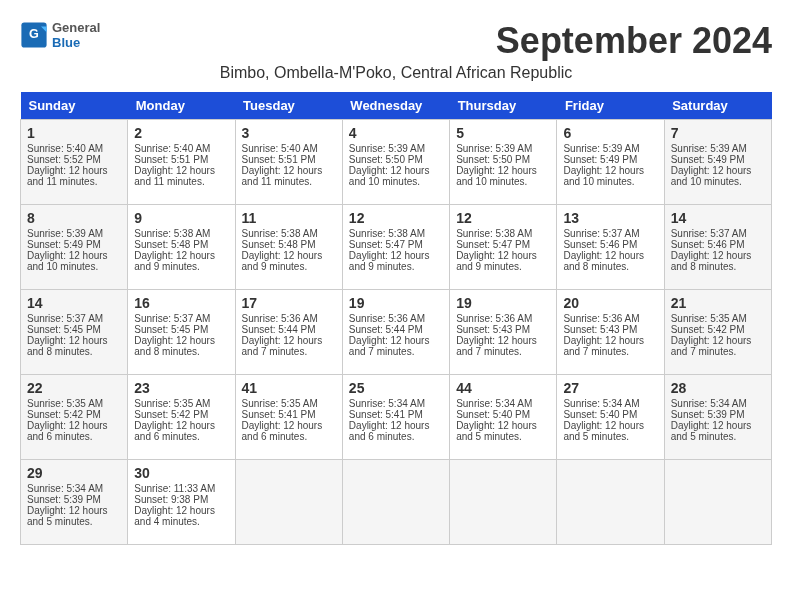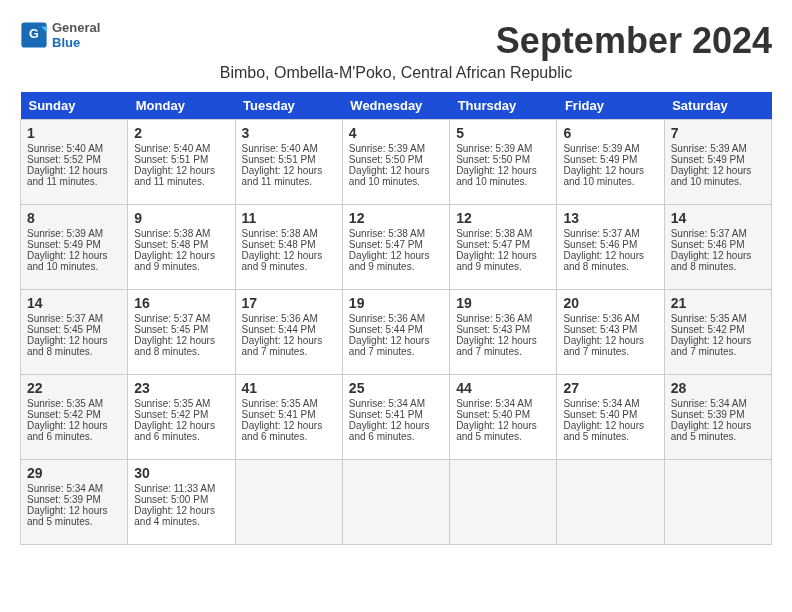--- a/index.html
+++ b/index.html
@@ -294,21 +294,21 @@
       <tr>
         <td>
         <span class="day-num">29</span>
         <span>Sunrise: 5:34 AM</span><br>
         <span>Sunset: 5:39 PM</span><br>
         <span>Daylight: 12 hours and 5 minutes.</span>
       </td>
         <td>
         <span class="day-num">30</span>
         <span>Sunrise: 11:33 AM</span><br>
-        <span>Sunset: 5:00 PM</span><br>
+        <span>Sunset: 9:38 PM</span><br>
         <span>Daylight: 12 hours and 4 minutes.</span>
       </td>
         <td class="empty"></td>
         <td class="empty"></td>
         <td class="empty"></td>
         <td class="empty"></td>
         <td class="empty"></td>
       </tr>
     </tbody>
 </table>

